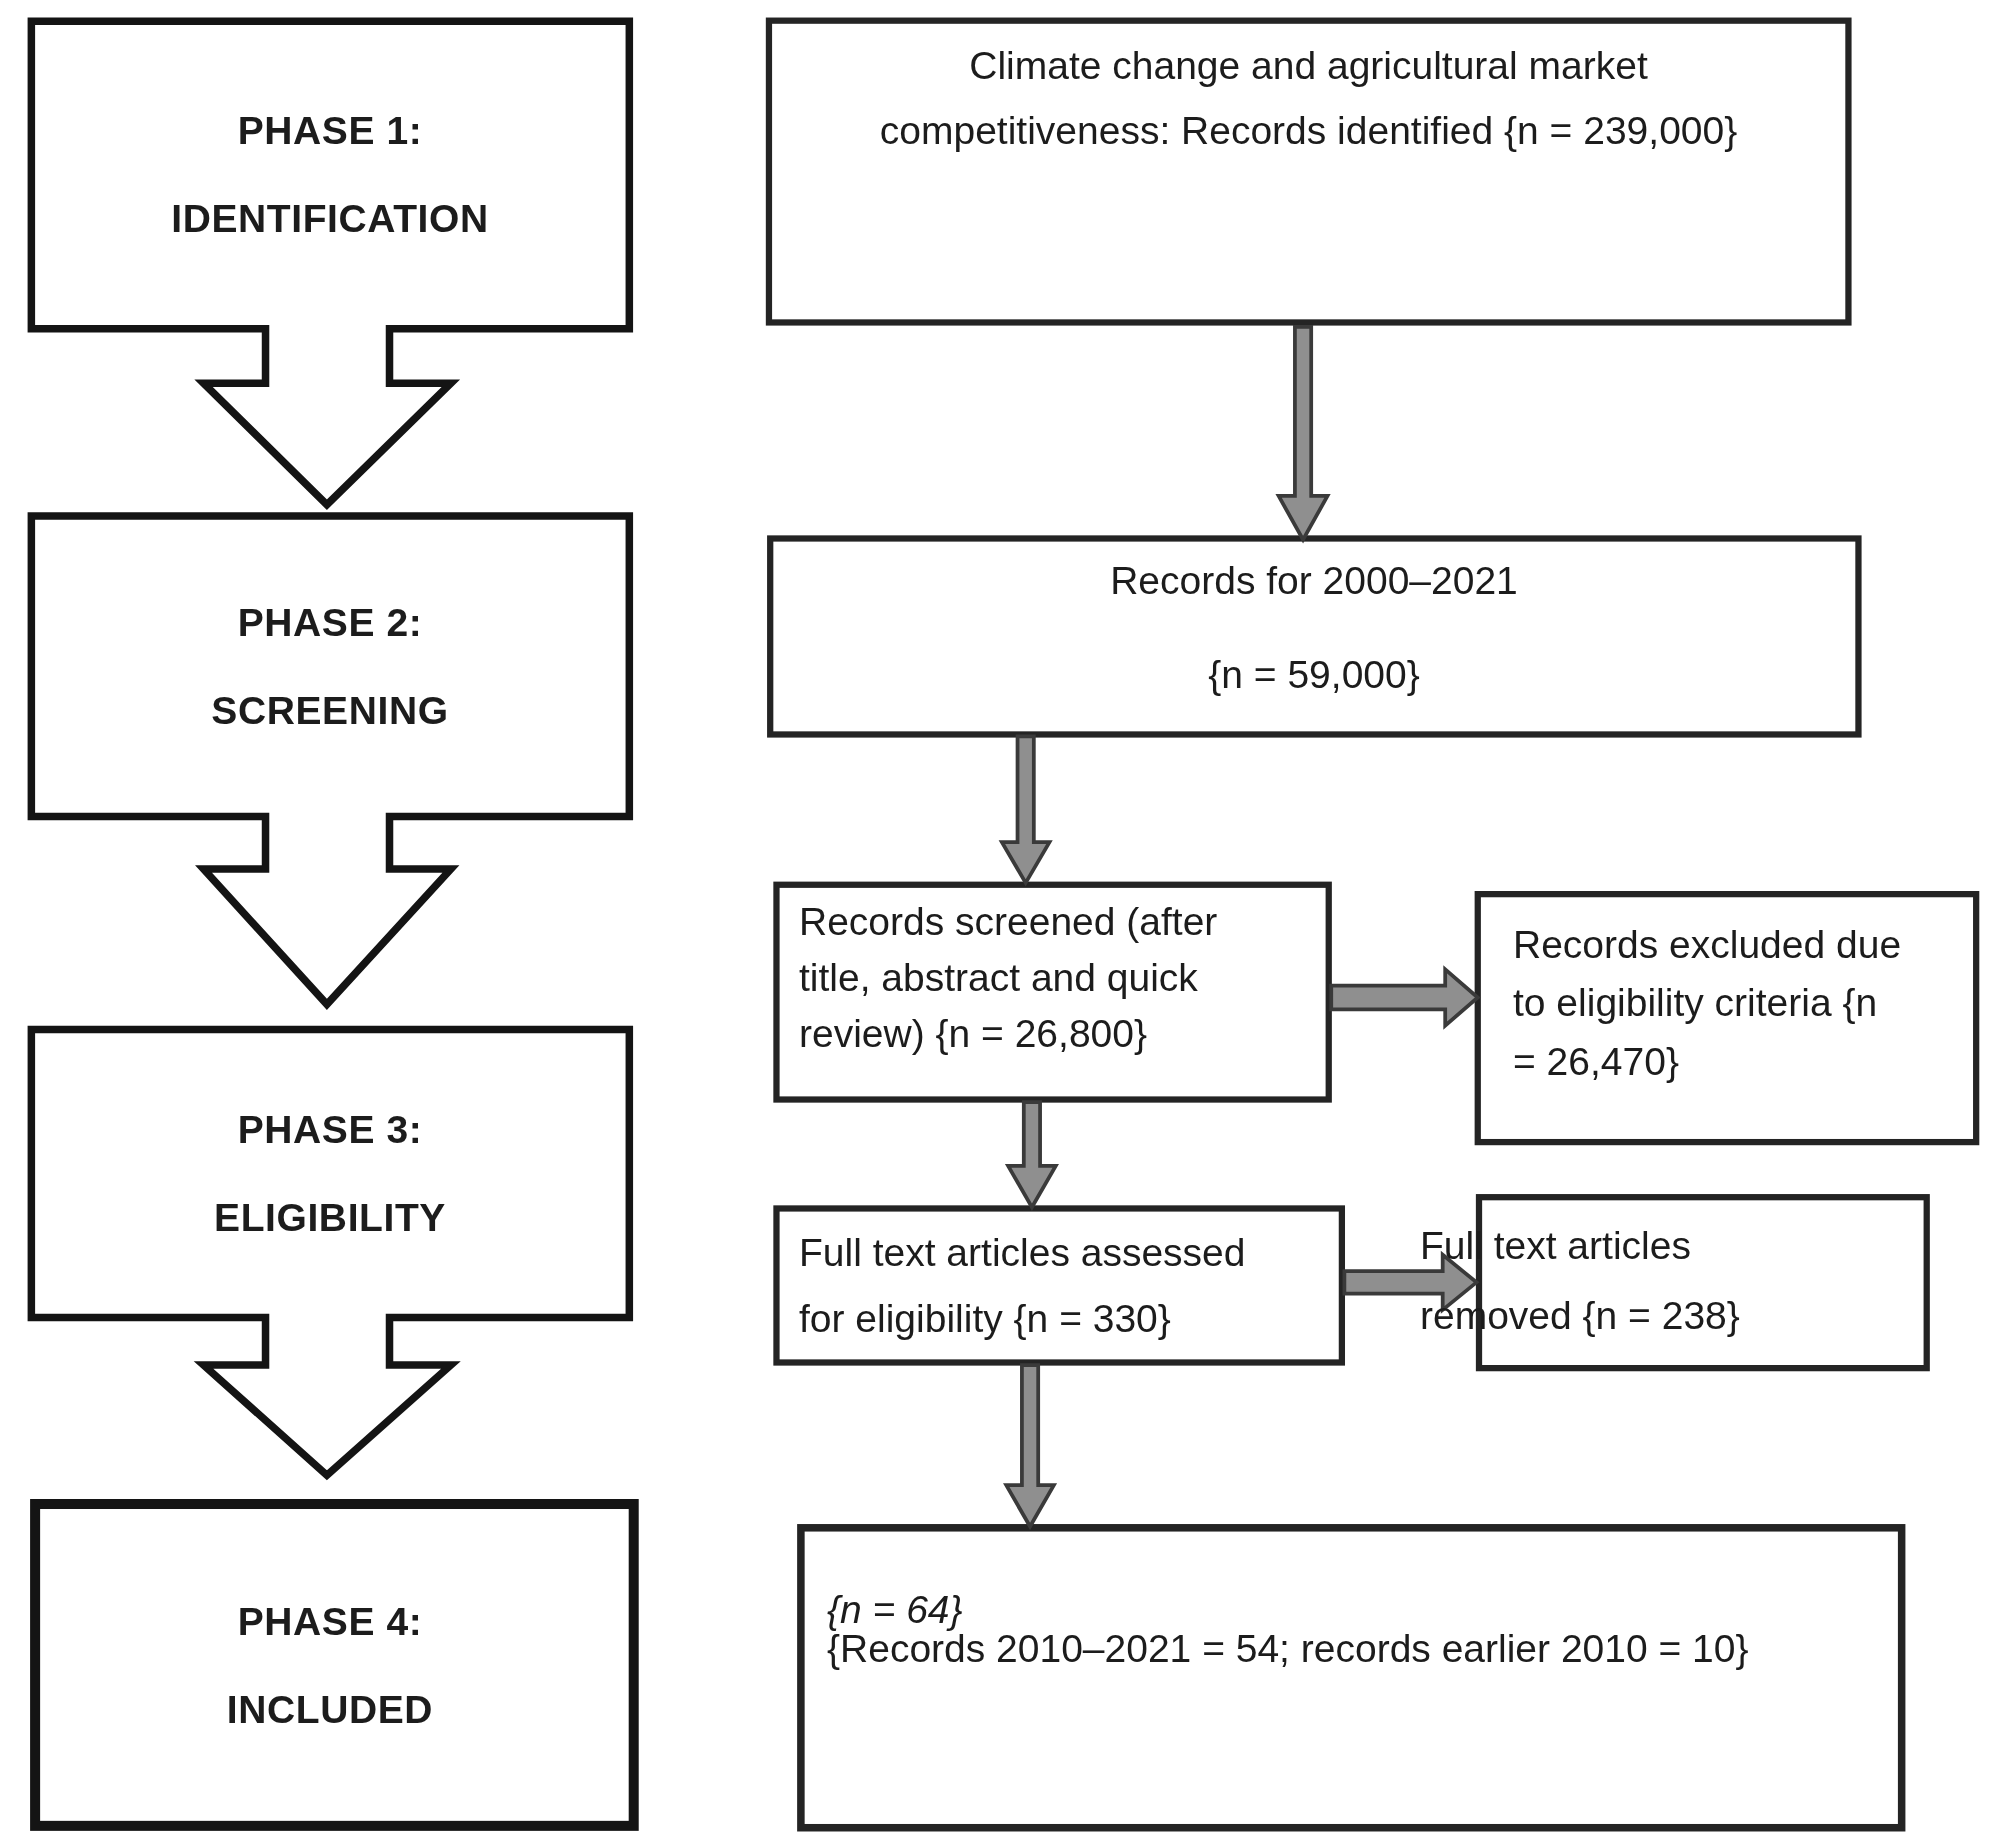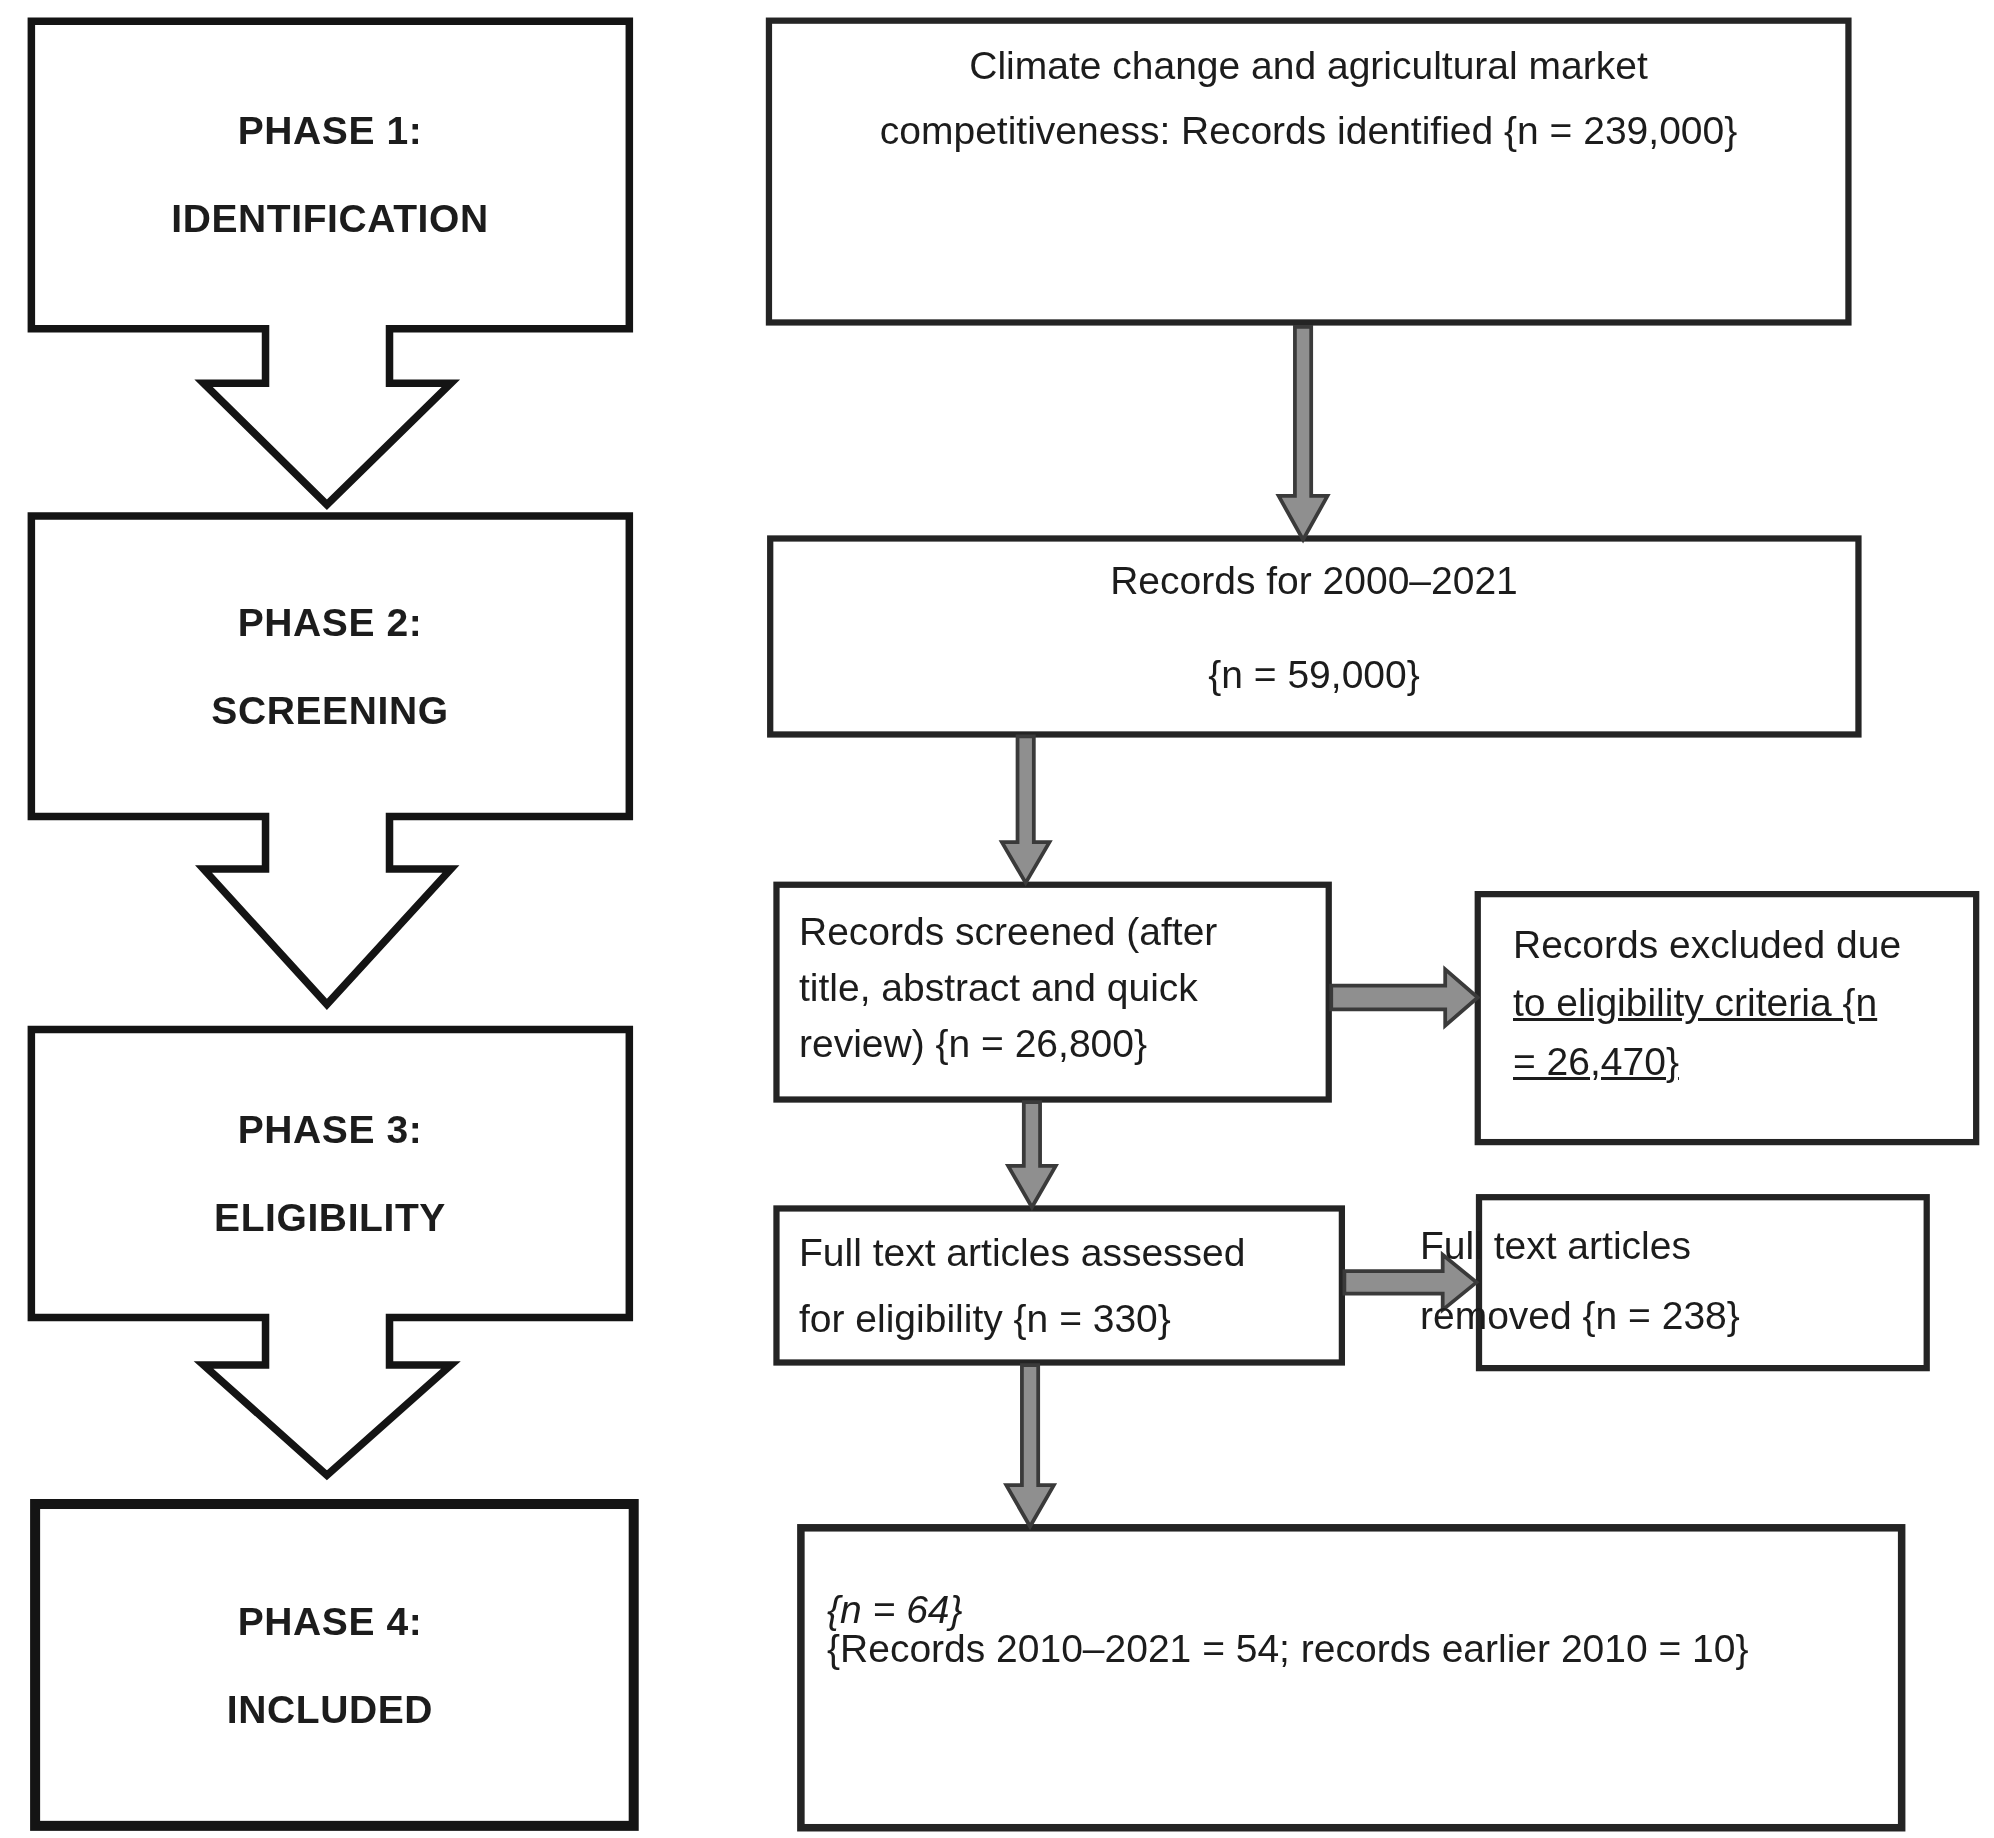--- a/index.html
+++ b/index.html
@@ -46,25 +46,25 @@
   
   .rtext{position:absolute;font-size:39px;line-height:39px;}
   .tline{white-space:nowrap;}
   .t-identified{left:769px;top:20.7px;width:1079px;text-align:center;}
   .t-identified .l0{margin-top:25px;}
   .t-identified .l1{margin-top:26px;}
   .t-records{left:770px;top:538px;width:1088px;text-align:center;}
   .t-records .l0{margin-top:22.5px;}
   .t-records .l1{margin-top:55px;}
   .t-screened{left:799px;top:885px;width:530px;text-align:left;}
-  .t-screened .l0{margin-top:27px;}
+  .t-screened .l0{margin-top:17px;}
   .t-screened .l1,.t-screened .l2{margin-top:17px;}
   .t-excluded{left:1513px;top:894px;width:463px;text-align:left;}
   .t-excluded .l0{margin-top:31px;}
-  .t-excluded .l1,.t-excluded .l2{margin-top:19.4px;text-decoration:underline;}
+  .t-excluded .l1,.t-excluded .l2{margin-top:19.4px;}
   .t-assessed{left:799px;top:1208px;width:543px;text-align:left;}
   .t-assessed .l0{margin-top:25px;}
   .t-assessed .l1{margin-top:27px;}
   .t-removed{left:1420px;top:1197px;width:416px;text-align:left;}
   .t-removed .l0{margin-top:29px;}
   .t-removed .l1{margin-top:31px;}
   .t-included{left:827px;top:1528px;width:1074px;text-align:left;}
   .t-included .l0{margin-top:29px;}
   .t-included .l1{margin-top:62px;font-style:italic;}
   .t-included .l2{}

